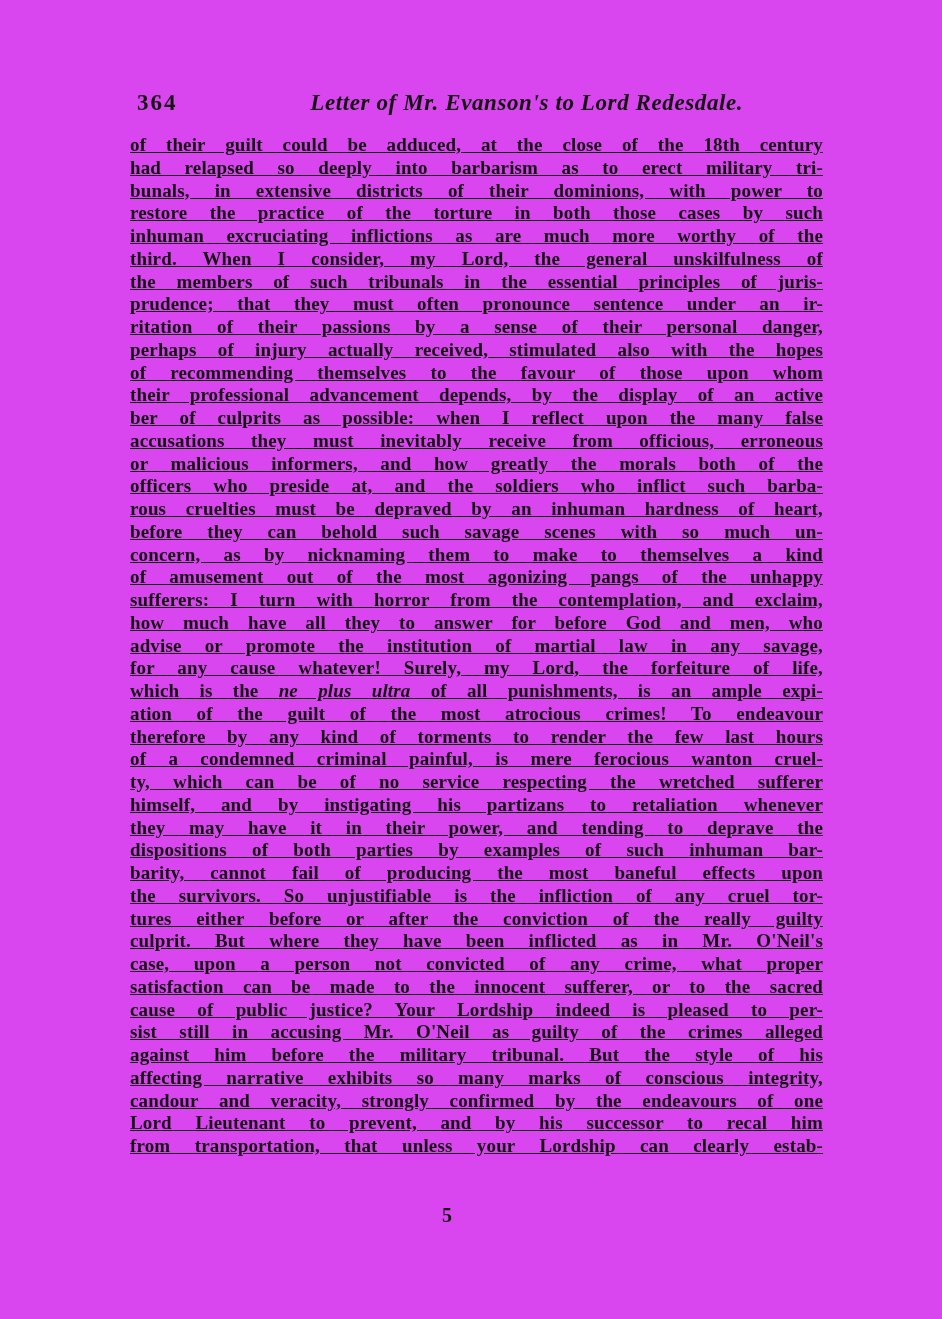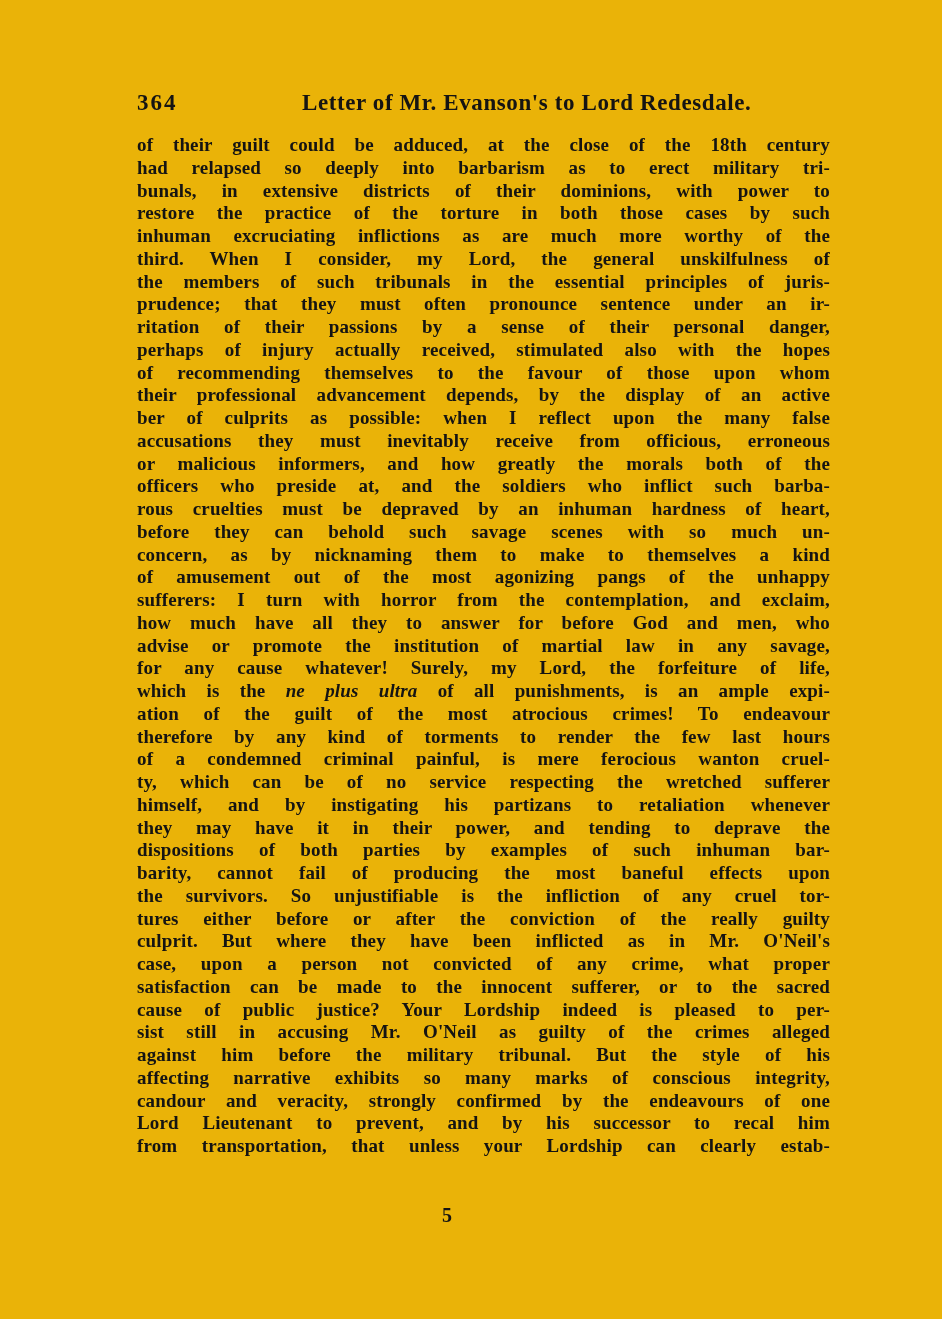--- a/index.html
+++ b/index.html
@@ -4,21 +4,21 @@
 <style>
   html, body {
     margin: 0;
     padding: 0;
     background: #ffffff;
   }
   .page {
     position: relative;
     width: 942px;
     height: 1319px;
-    background: #eab308;
+    background: #d946ef;
     overflow: hidden;
     font-family: "Liberation Serif", serif;
     color: #151413;
   }
   .header {
     position: absolute;
     left: 137px;
     top: 90px;
     width: 693px;
     display: flex;
@@ -26,30 +26,32 @@
   }
   .page-number {
     font-size: 23px;
     font-weight: 600;
     letter-spacing: 2px;
   }
   .running-title {
     flex: 1;
     text-align: center;
     padding-left: 46px;
+    font-style: italic;
     font-size: 23px;
     font-weight: 600;
     letter-spacing: 0.6px;
     white-space: nowrap;
   }
   .body-text {
     position: absolute;
-    left: 137px;
+    left: 130px;
     top: 134px;
     width: 693px;
+    text-decoration: underline;
   }
   .line {
     height: 22.75px;
     line-height: 22.75px;
     font-size: 19px;
     font-weight: 600;
     letter-spacing: 0.15px;
     text-align: justify;
     text-align-last: justify;
     white-space: nowrap;

